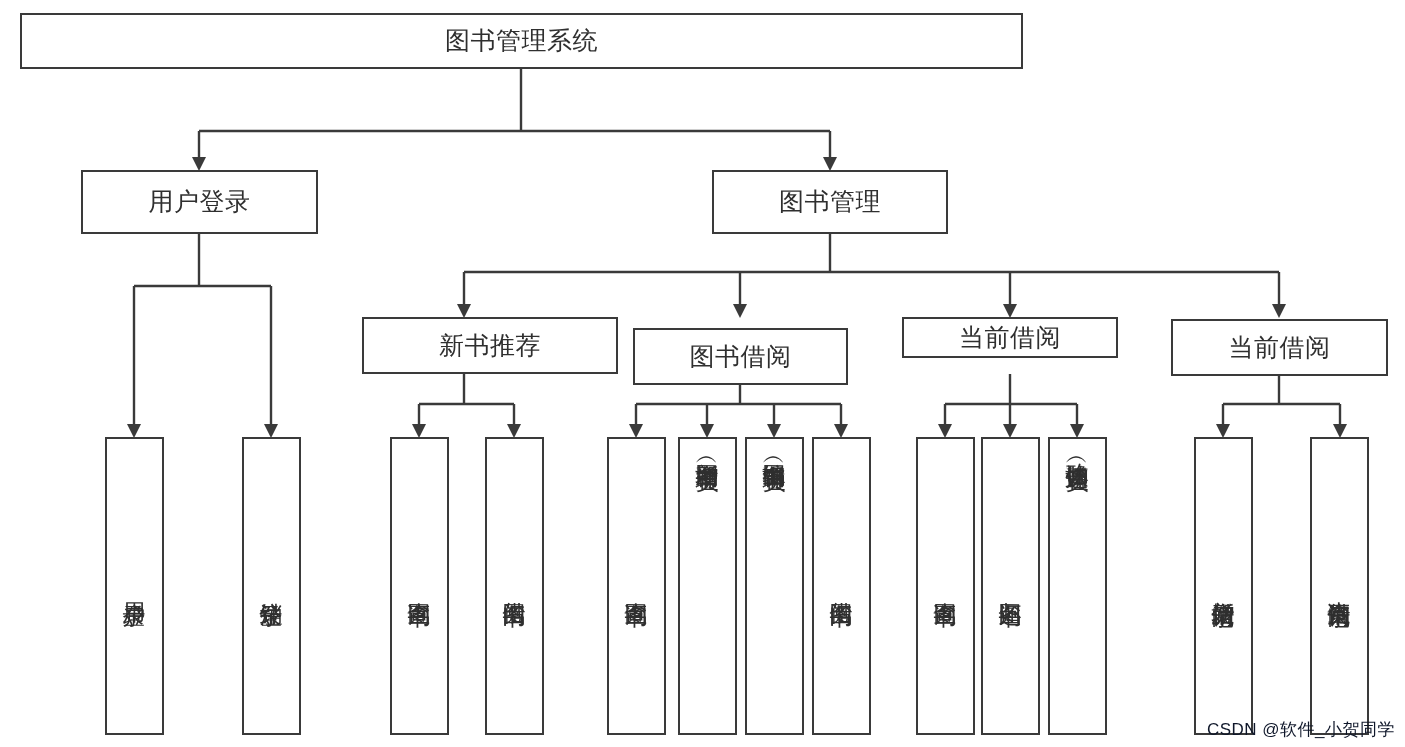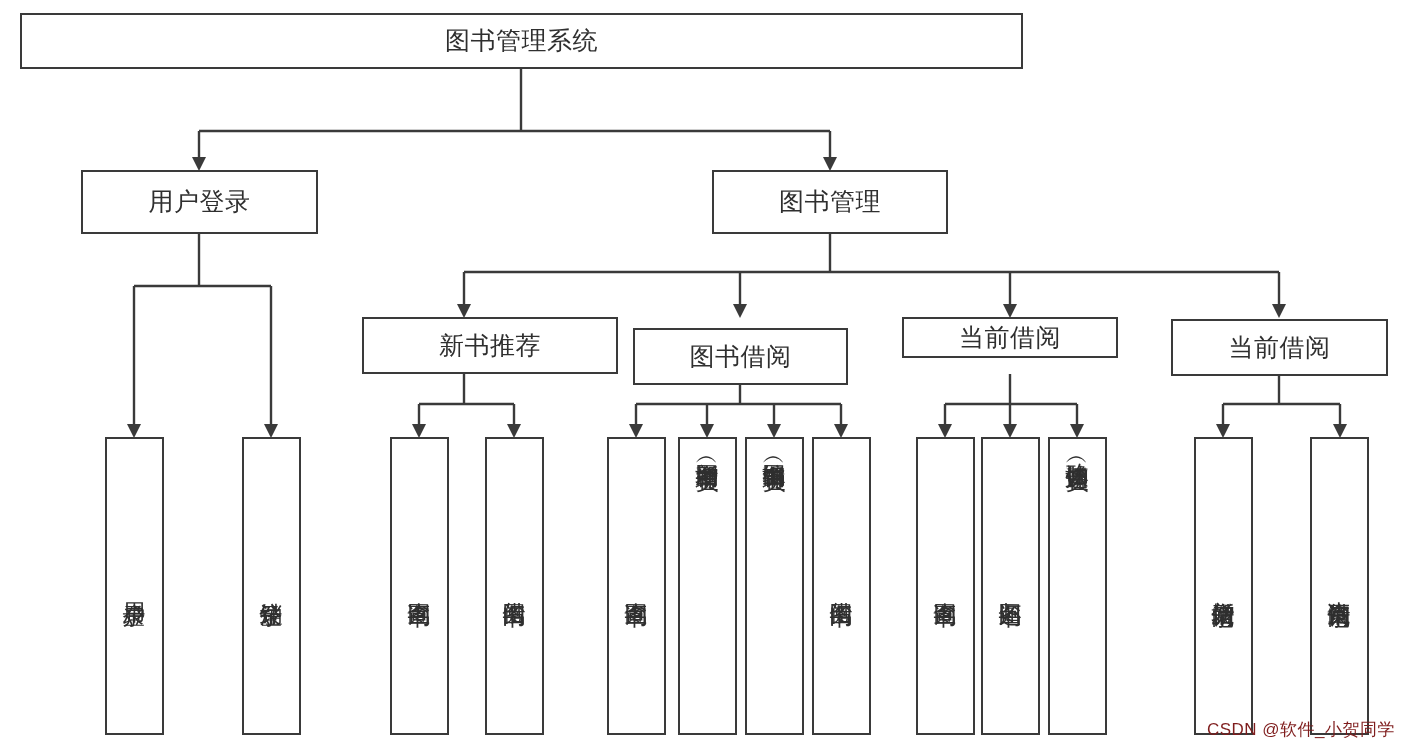--- a/index.html
+++ b/index.html
@@ -59,21 +59,21 @@
   }
   .node.leaf-centered {
     align-items: center;
     padding-top: 0;
   }
   .watermark {
     position: absolute;
     right: 10px;
     bottom: 6px;
     font-size: 17px;
-    color: #7f1d1d;
+    color: #0f172a;
     letter-spacing: 0.5px;
     z-index: 3;
     white-space: nowrap;
   }
 </style>
 </head>
 <body>
 
 <div id="diagram-root">
 

